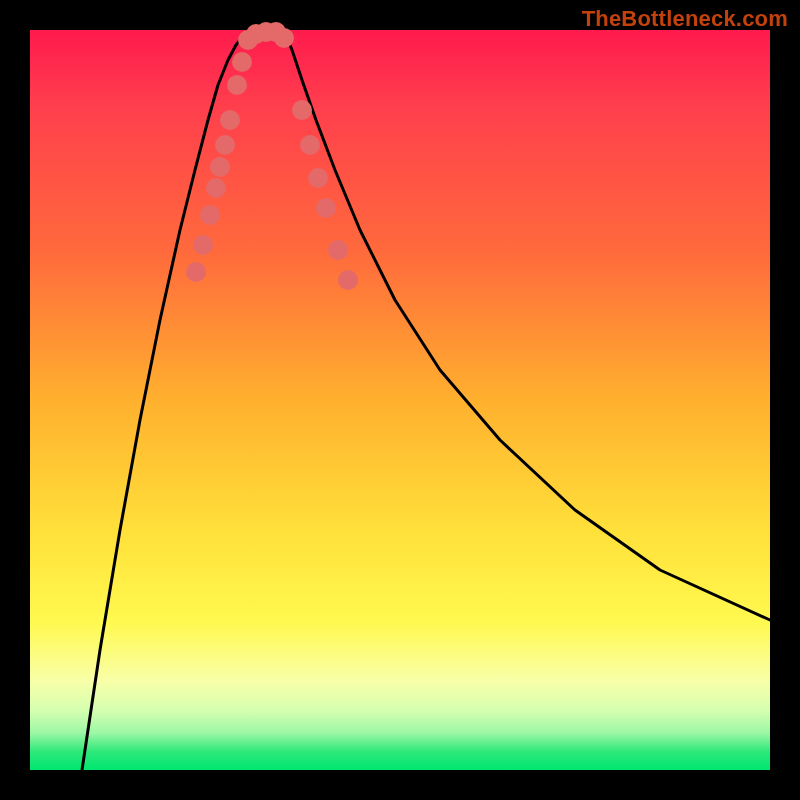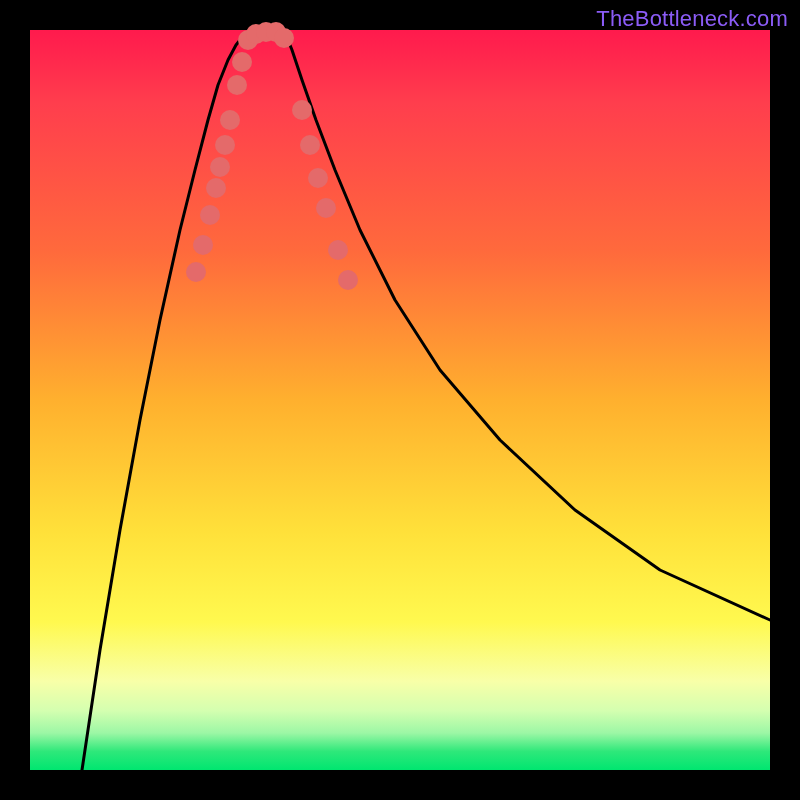--- a/index.html
+++ b/index.html
@@ -38,23 +38,23 @@
       #d4ffb0 92%,
       #9cf7a5 95%,
       #2ee87a 97.5%,
       #00e670 100%
     );
   }
   .watermark {
     position: absolute;
     top: 6px;
     right: 12px;
-    color: #8b5cf6;
+    color: #c2410c;
     font-size: 22px;
-    font-weight: 400;
+    font-weight: 700;
     letter-spacing: 0.2px;
     z-index: 5;
     user-select: none;
   }
   svg.curves {
     position: absolute;
     left: 0;
     top: 0;
     width: 740px;
     height: 740px;

